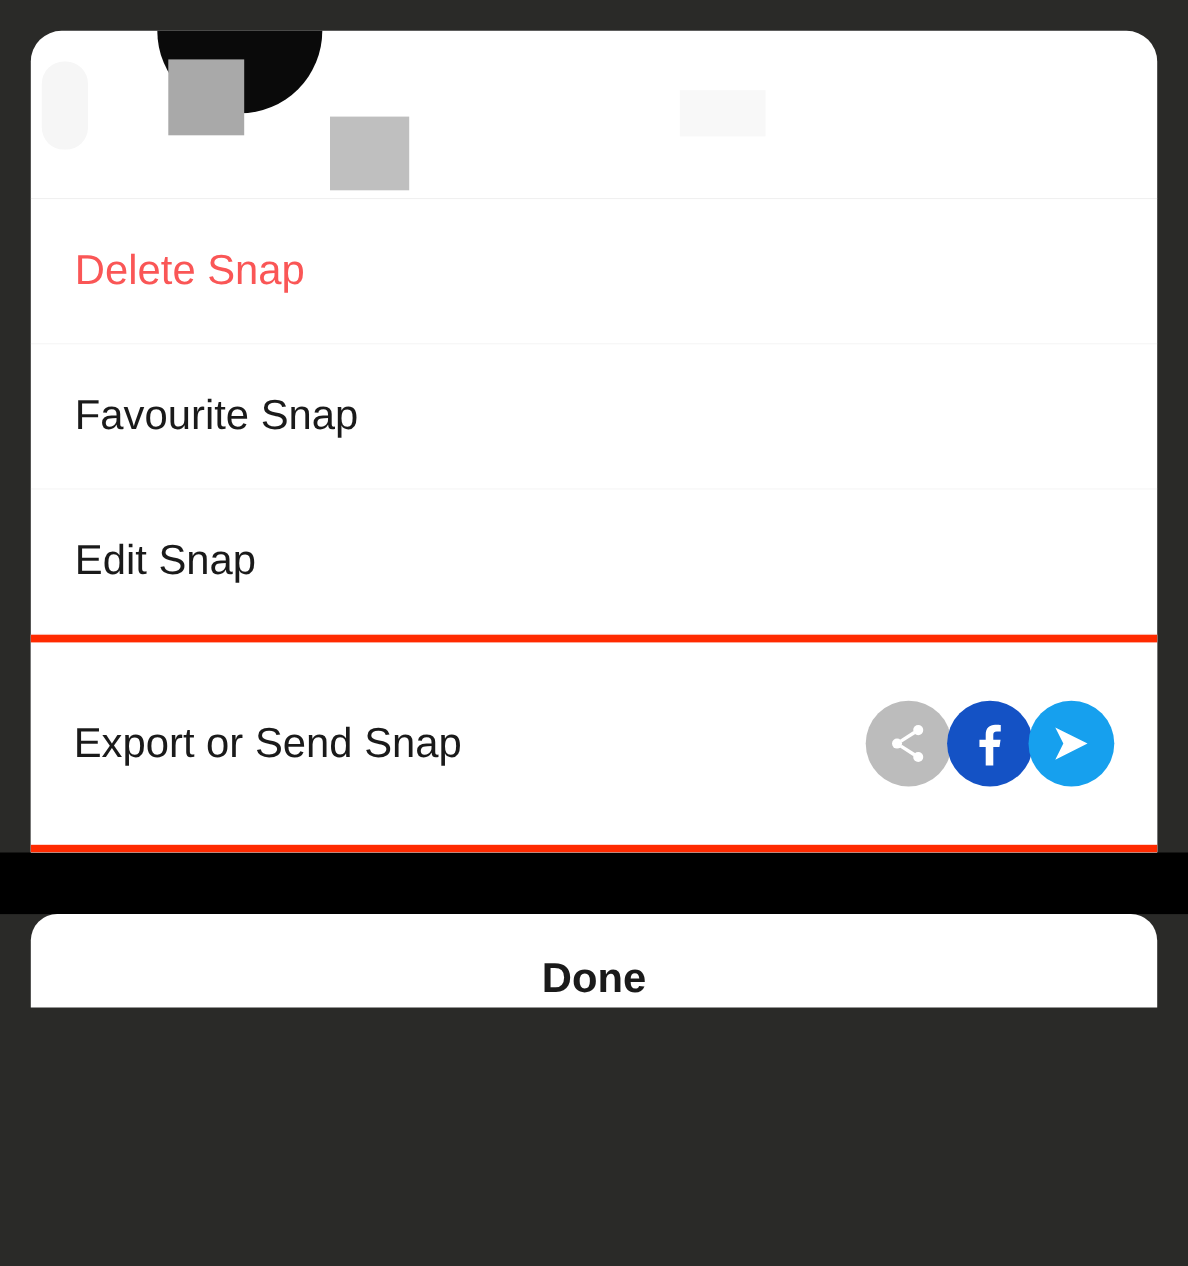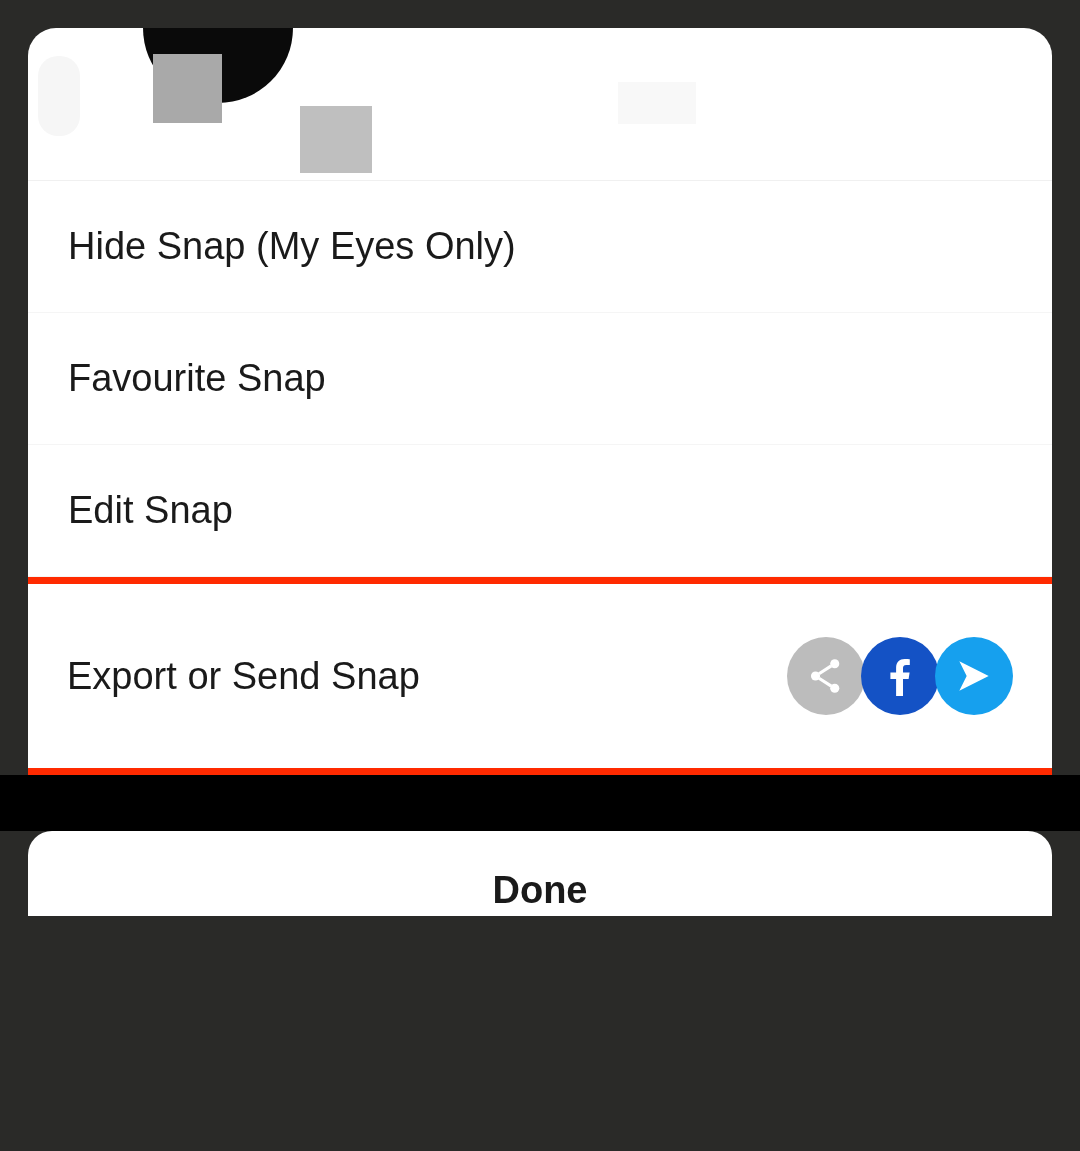--- a/index.html
+++ b/index.html
@@ -142,22 +142,22 @@
 <div class="modal-container">
   <div class="header-area">
     <div class="black-arc"></div>
     <div class="white-bump-left"></div>
     <div class="gray-block-1"></div>
     <div class="gray-block-2"></div>
     <div class="gray-block-3"></div>
   </div>
 
   <div class="menu-list">
-    <div class="menu-item">
-      <span>Hide Snap (My Eyes Only)</span>
+    <div class="menu-item destructive">
+      <span>Delete Snap</span>
     </div>
     <div class="menu-item">
       <span>Favourite Snap</span>
     </div>
     <div class="menu-item">
       <span>Edit Snap</span>
     </div>
     <div class="menu-item highlighted">
       <span>Export or Send Snap</span>
       <div class="icons-group">

